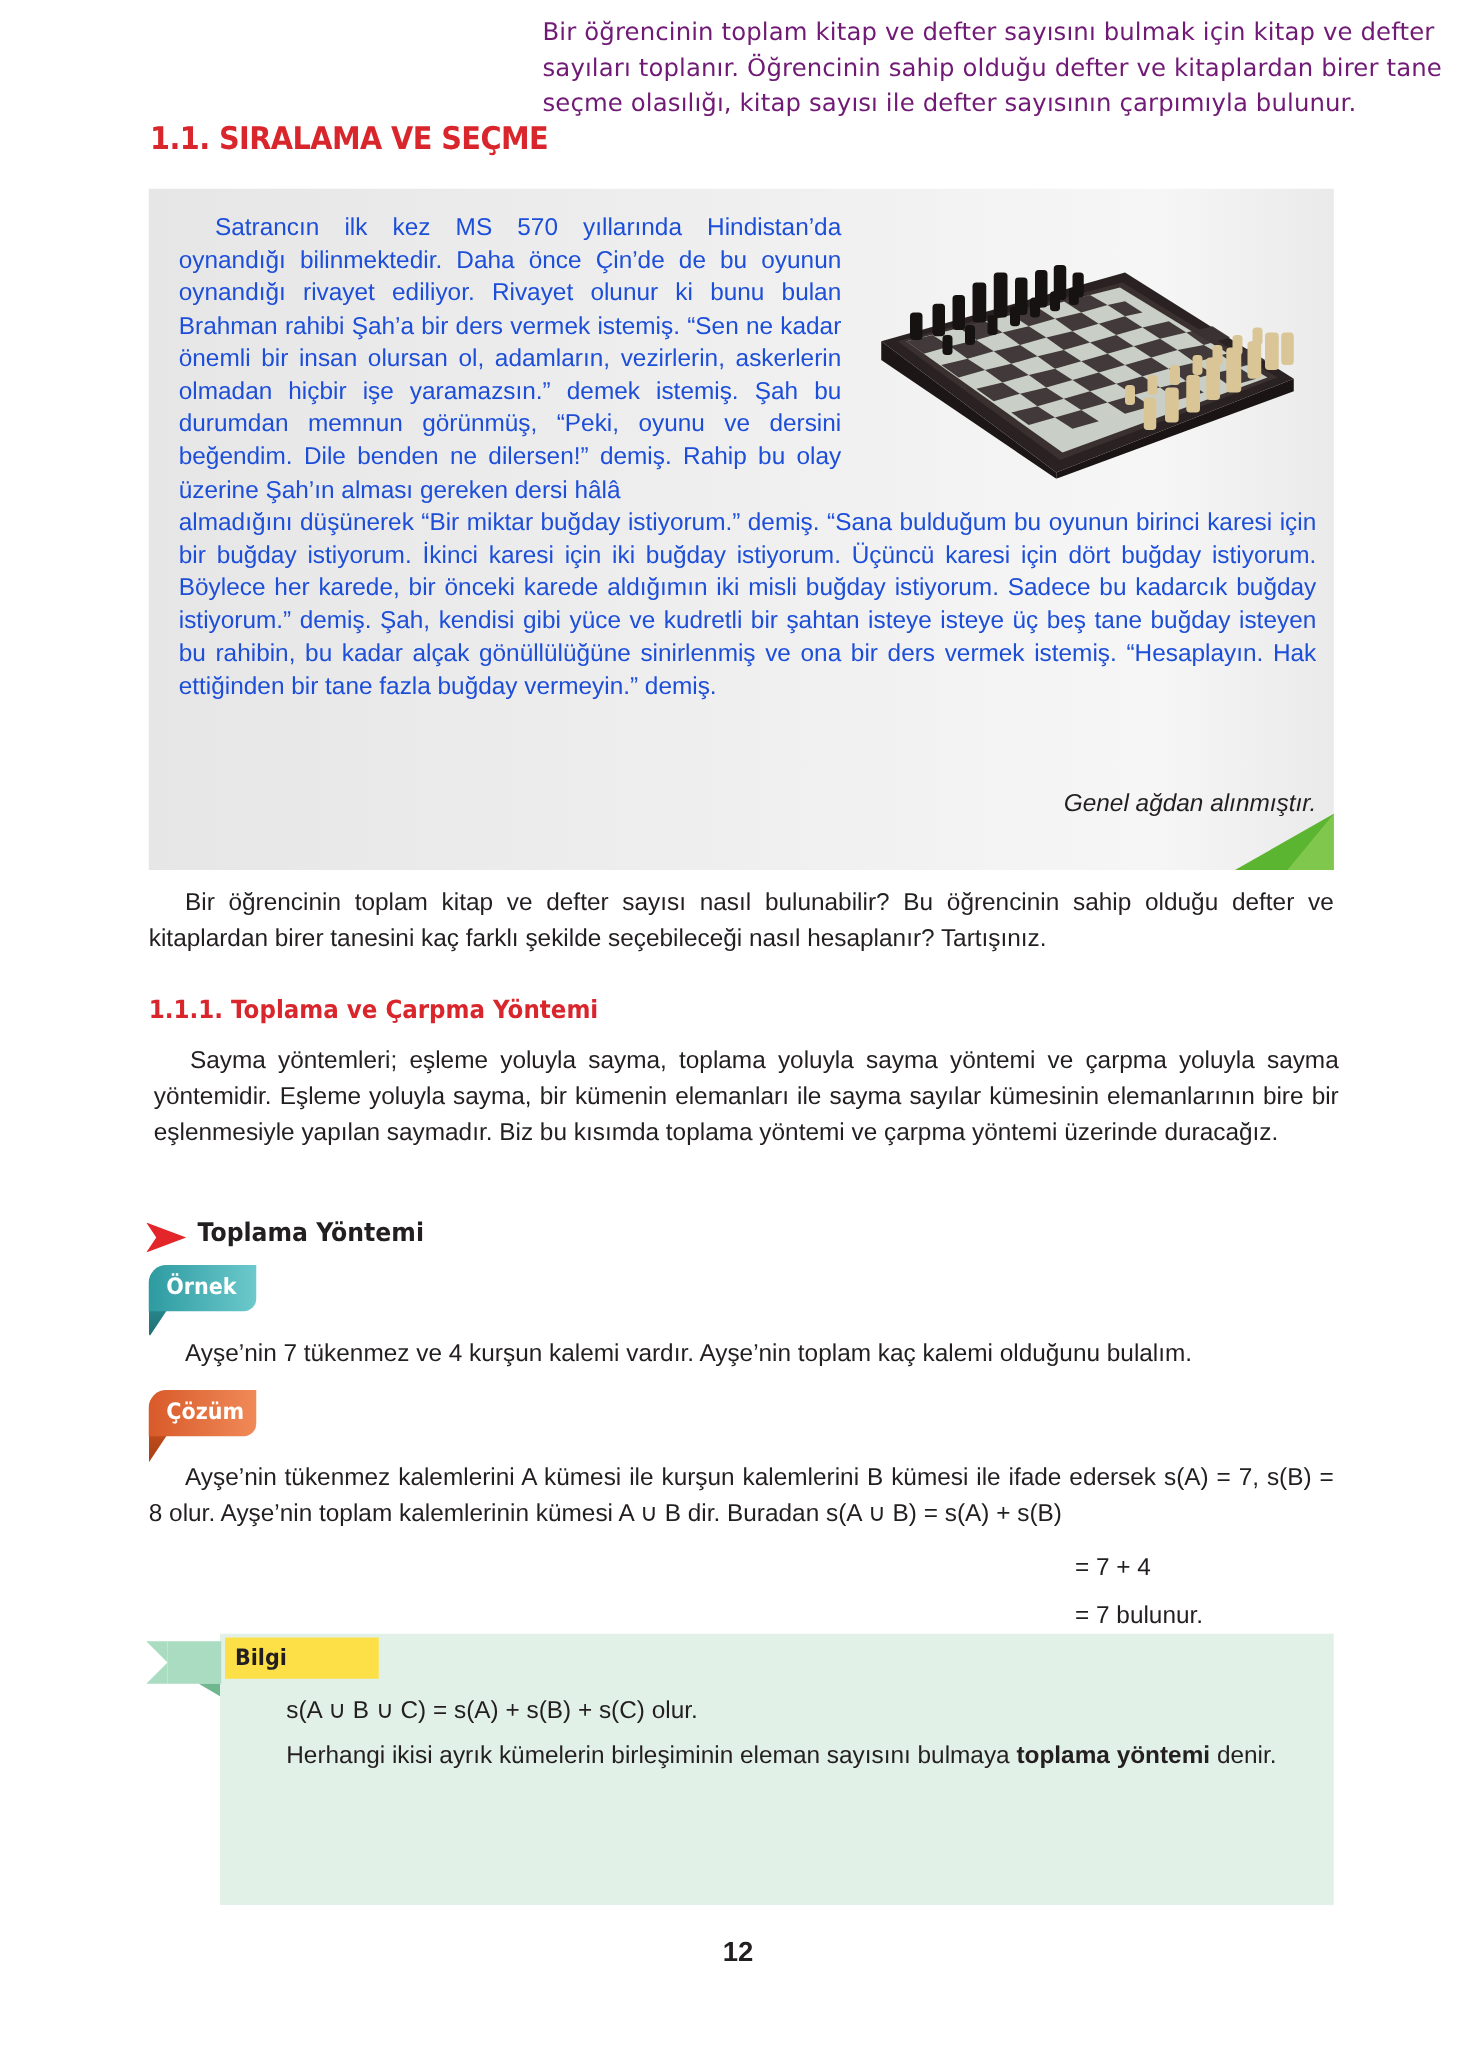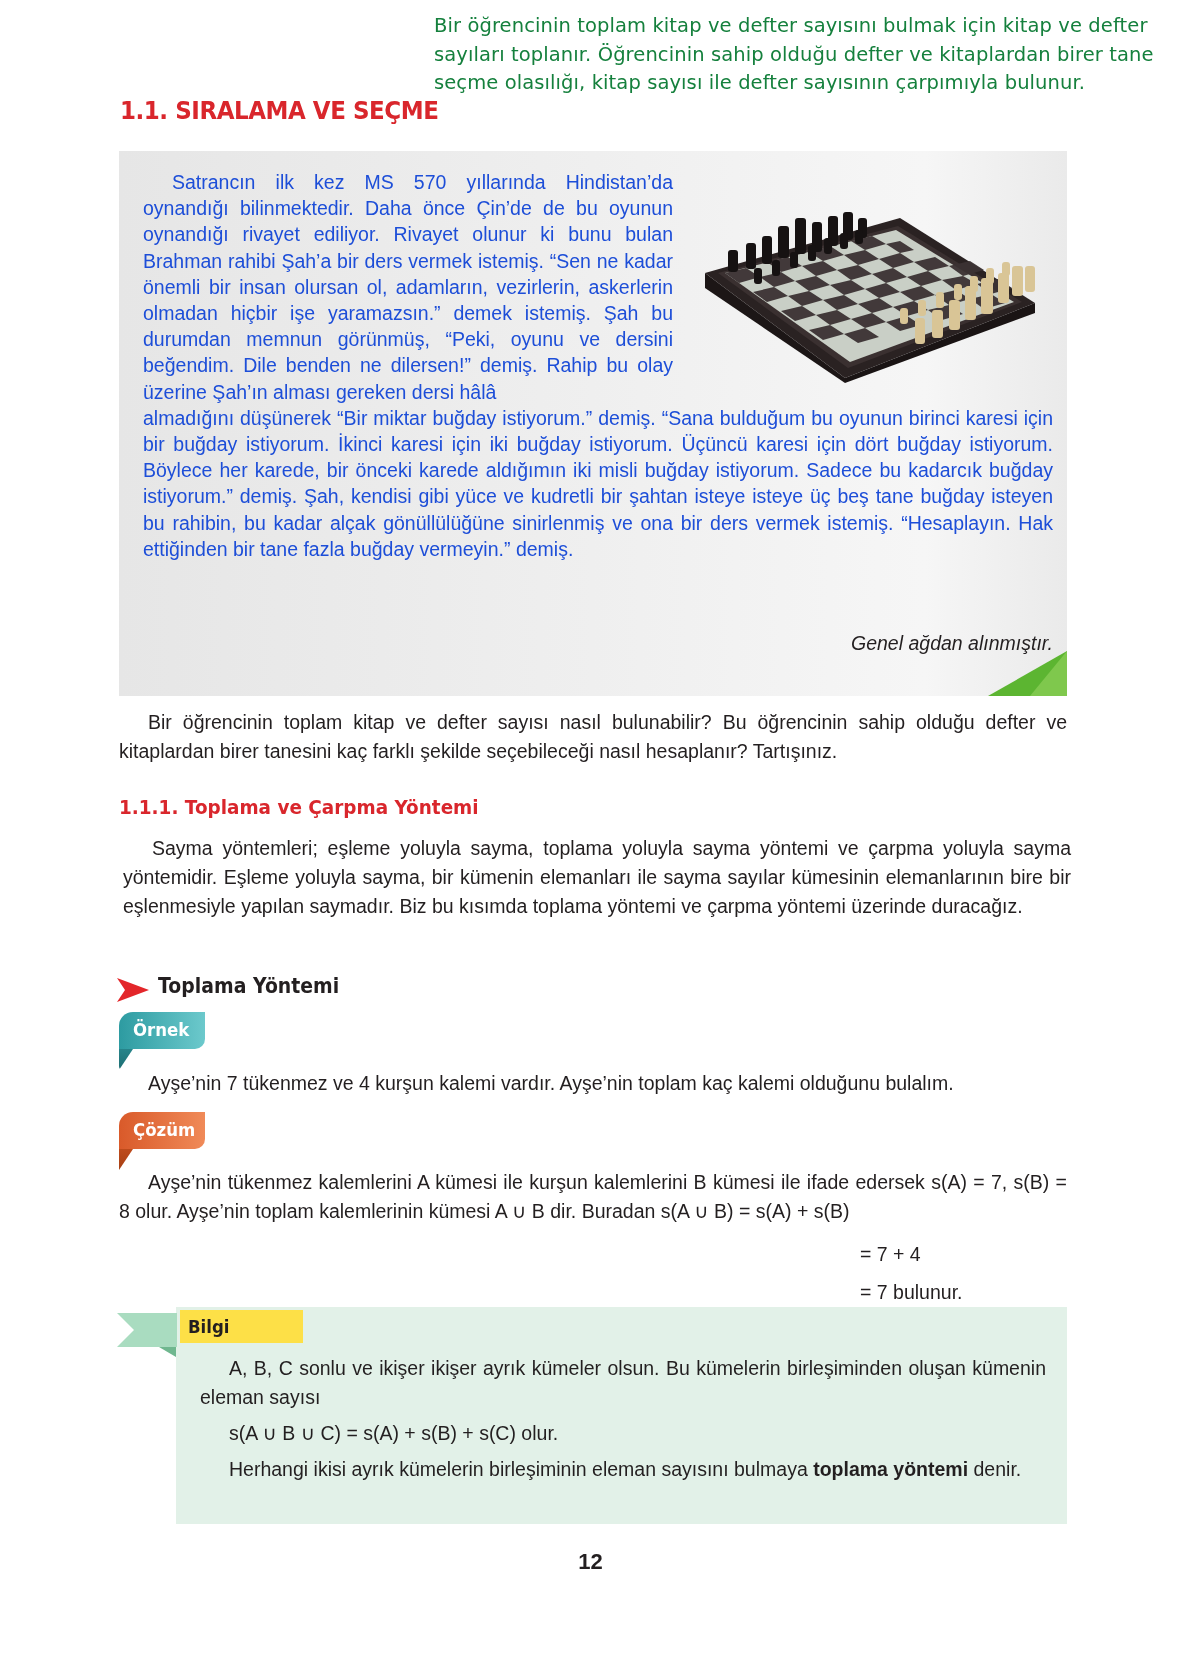--- a/index.html
+++ b/index.html
@@ -1,20 +1,20 @@
 <!DOCTYPE html>
 <html><head>
 <meta charset="utf-8">
 <style>
   html, body { margin:0; padding:0; background:#ffffff; }
   body { width:1181px; height:1653px; position:relative; overflow:hidden;
          font-family:"Liberation Sans", sans-serif; color:#231f20; }
   .abs { position:absolute; }
 
-  .annotation { left:434px; top:12px; width:740px; color:#15803d;
+  .annotation { left:434px; top:12px; width:740px; color:#701a75;
     font-family:"DejaVu Sans", sans-serif; font-size:19.5px; line-height:28.5px; letter-spacing:0.1px; }
 
   .chapter-title { left:120px; top:96px; color:#d9262c; font-family:"DejaVu Sans", sans-serif;
     font-weight:bold; font-size:25px; letter-spacing:-0.5px; transform:scaleX(0.92); transform-origin:left top; }
 
   .story-box { left:119px; top:151px; width:948px; height:545px;
     background:linear-gradient(90deg,#e6e6e6 0%, #efefef 50%, #f6f6f6 85%, #eaeaea 100%); }
   .story-text { left:143px; top:169px; width:910px; font-size:19.5px; line-height:26.2px; color:#1d4ed8; }
   .story-text p { margin:0; text-align:justify; }
   .story-text .indent { text-indent:29px; }
@@ -207,18 +207,17 @@
 <div class="abs eq-line" style="top:1278px">= 7 bulunur.</div>
 
 <div class="abs bilgi-box"></div>
 <div class="abs bilgi-ribbon"></div>
 <div class="abs bilgi-ribbon-body"></div>
 <div class="abs bilgi-fold"></div>
 <div class="abs bilgi-tag">
   <span class="bilgi-label">Bilgi</span>
 </div>
 <div class="abs bilgi-text">
-  <p class="indent">A, B, C sonlu ve ikişer ikişer ayrık kümeler olsun. Bu kümelerin birleşiminden oluşan kümenin eleman sayısı</p>
   <p class="formula">s(A ∪ B ∪ C) = s(A) + s(B) + s(C) olur.</p>
   <p class="indent"><span>Herhangi ikisi ayrık kümelerin birleşiminin eleman sayısını bulmaya </span><b>toplama yöntemi</b><span> denir.</span></p>
 </div>
 
 <div class="abs page-number">12</div>
 
 </body></html>

